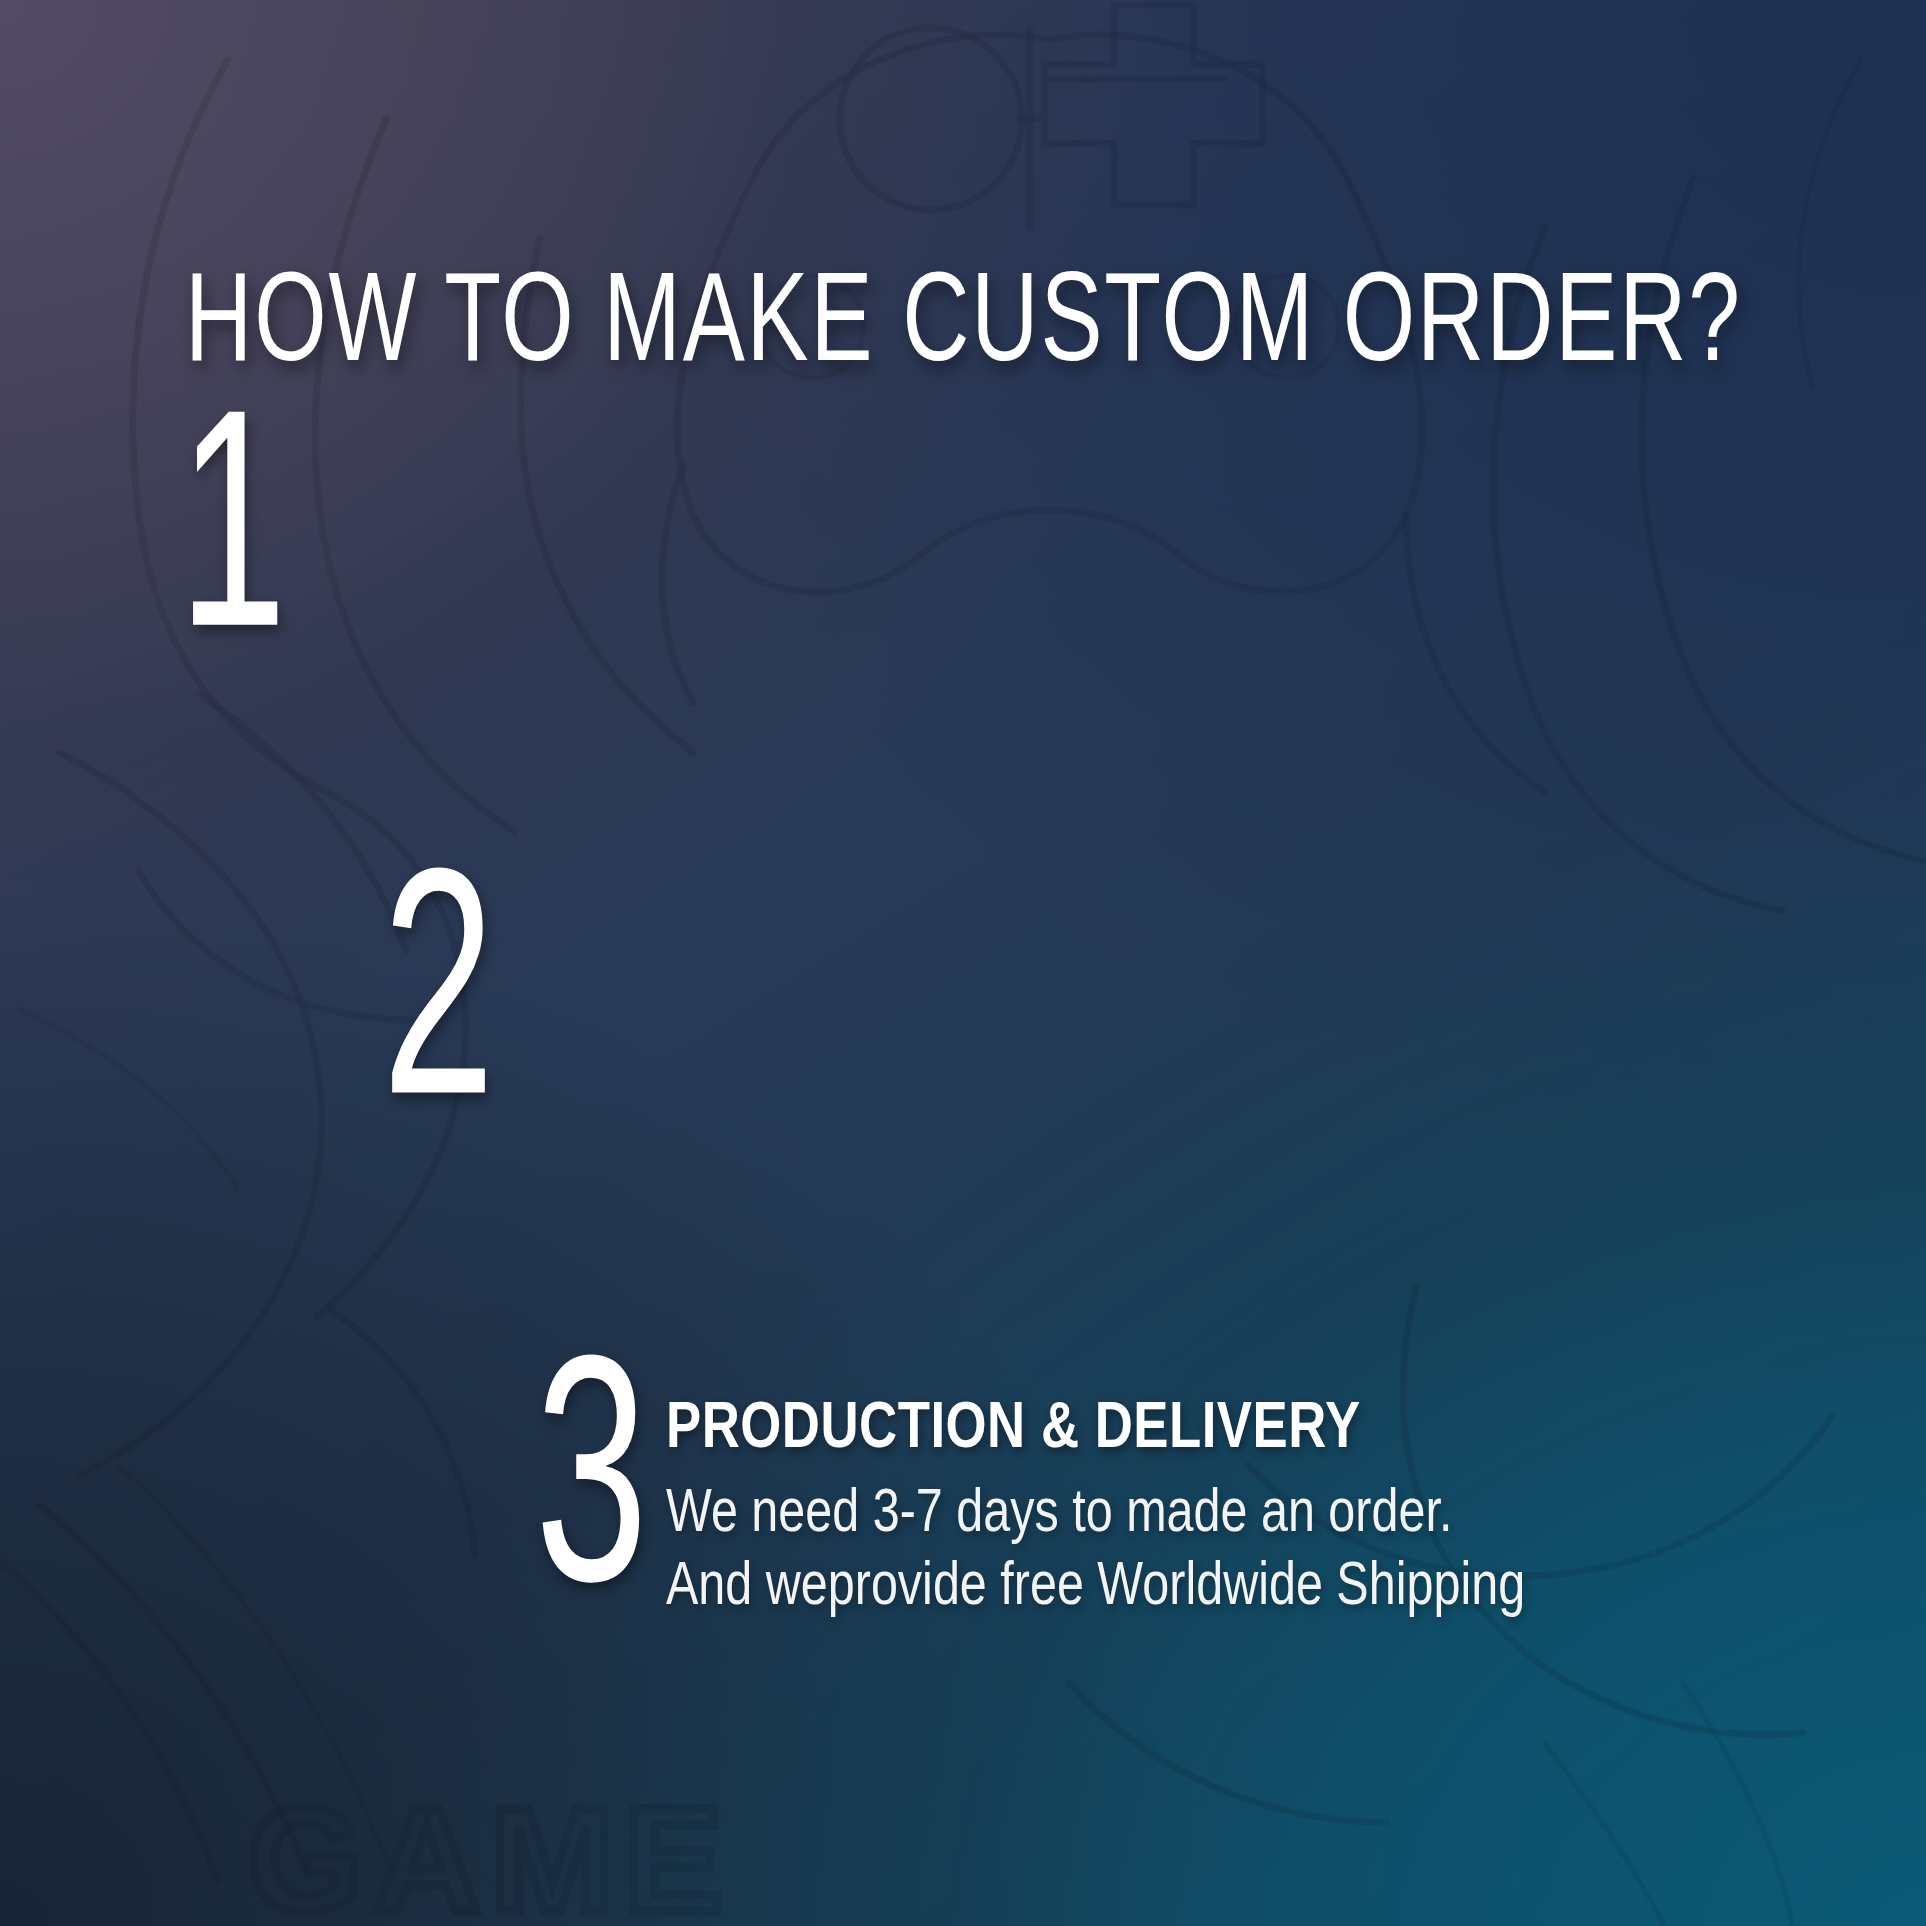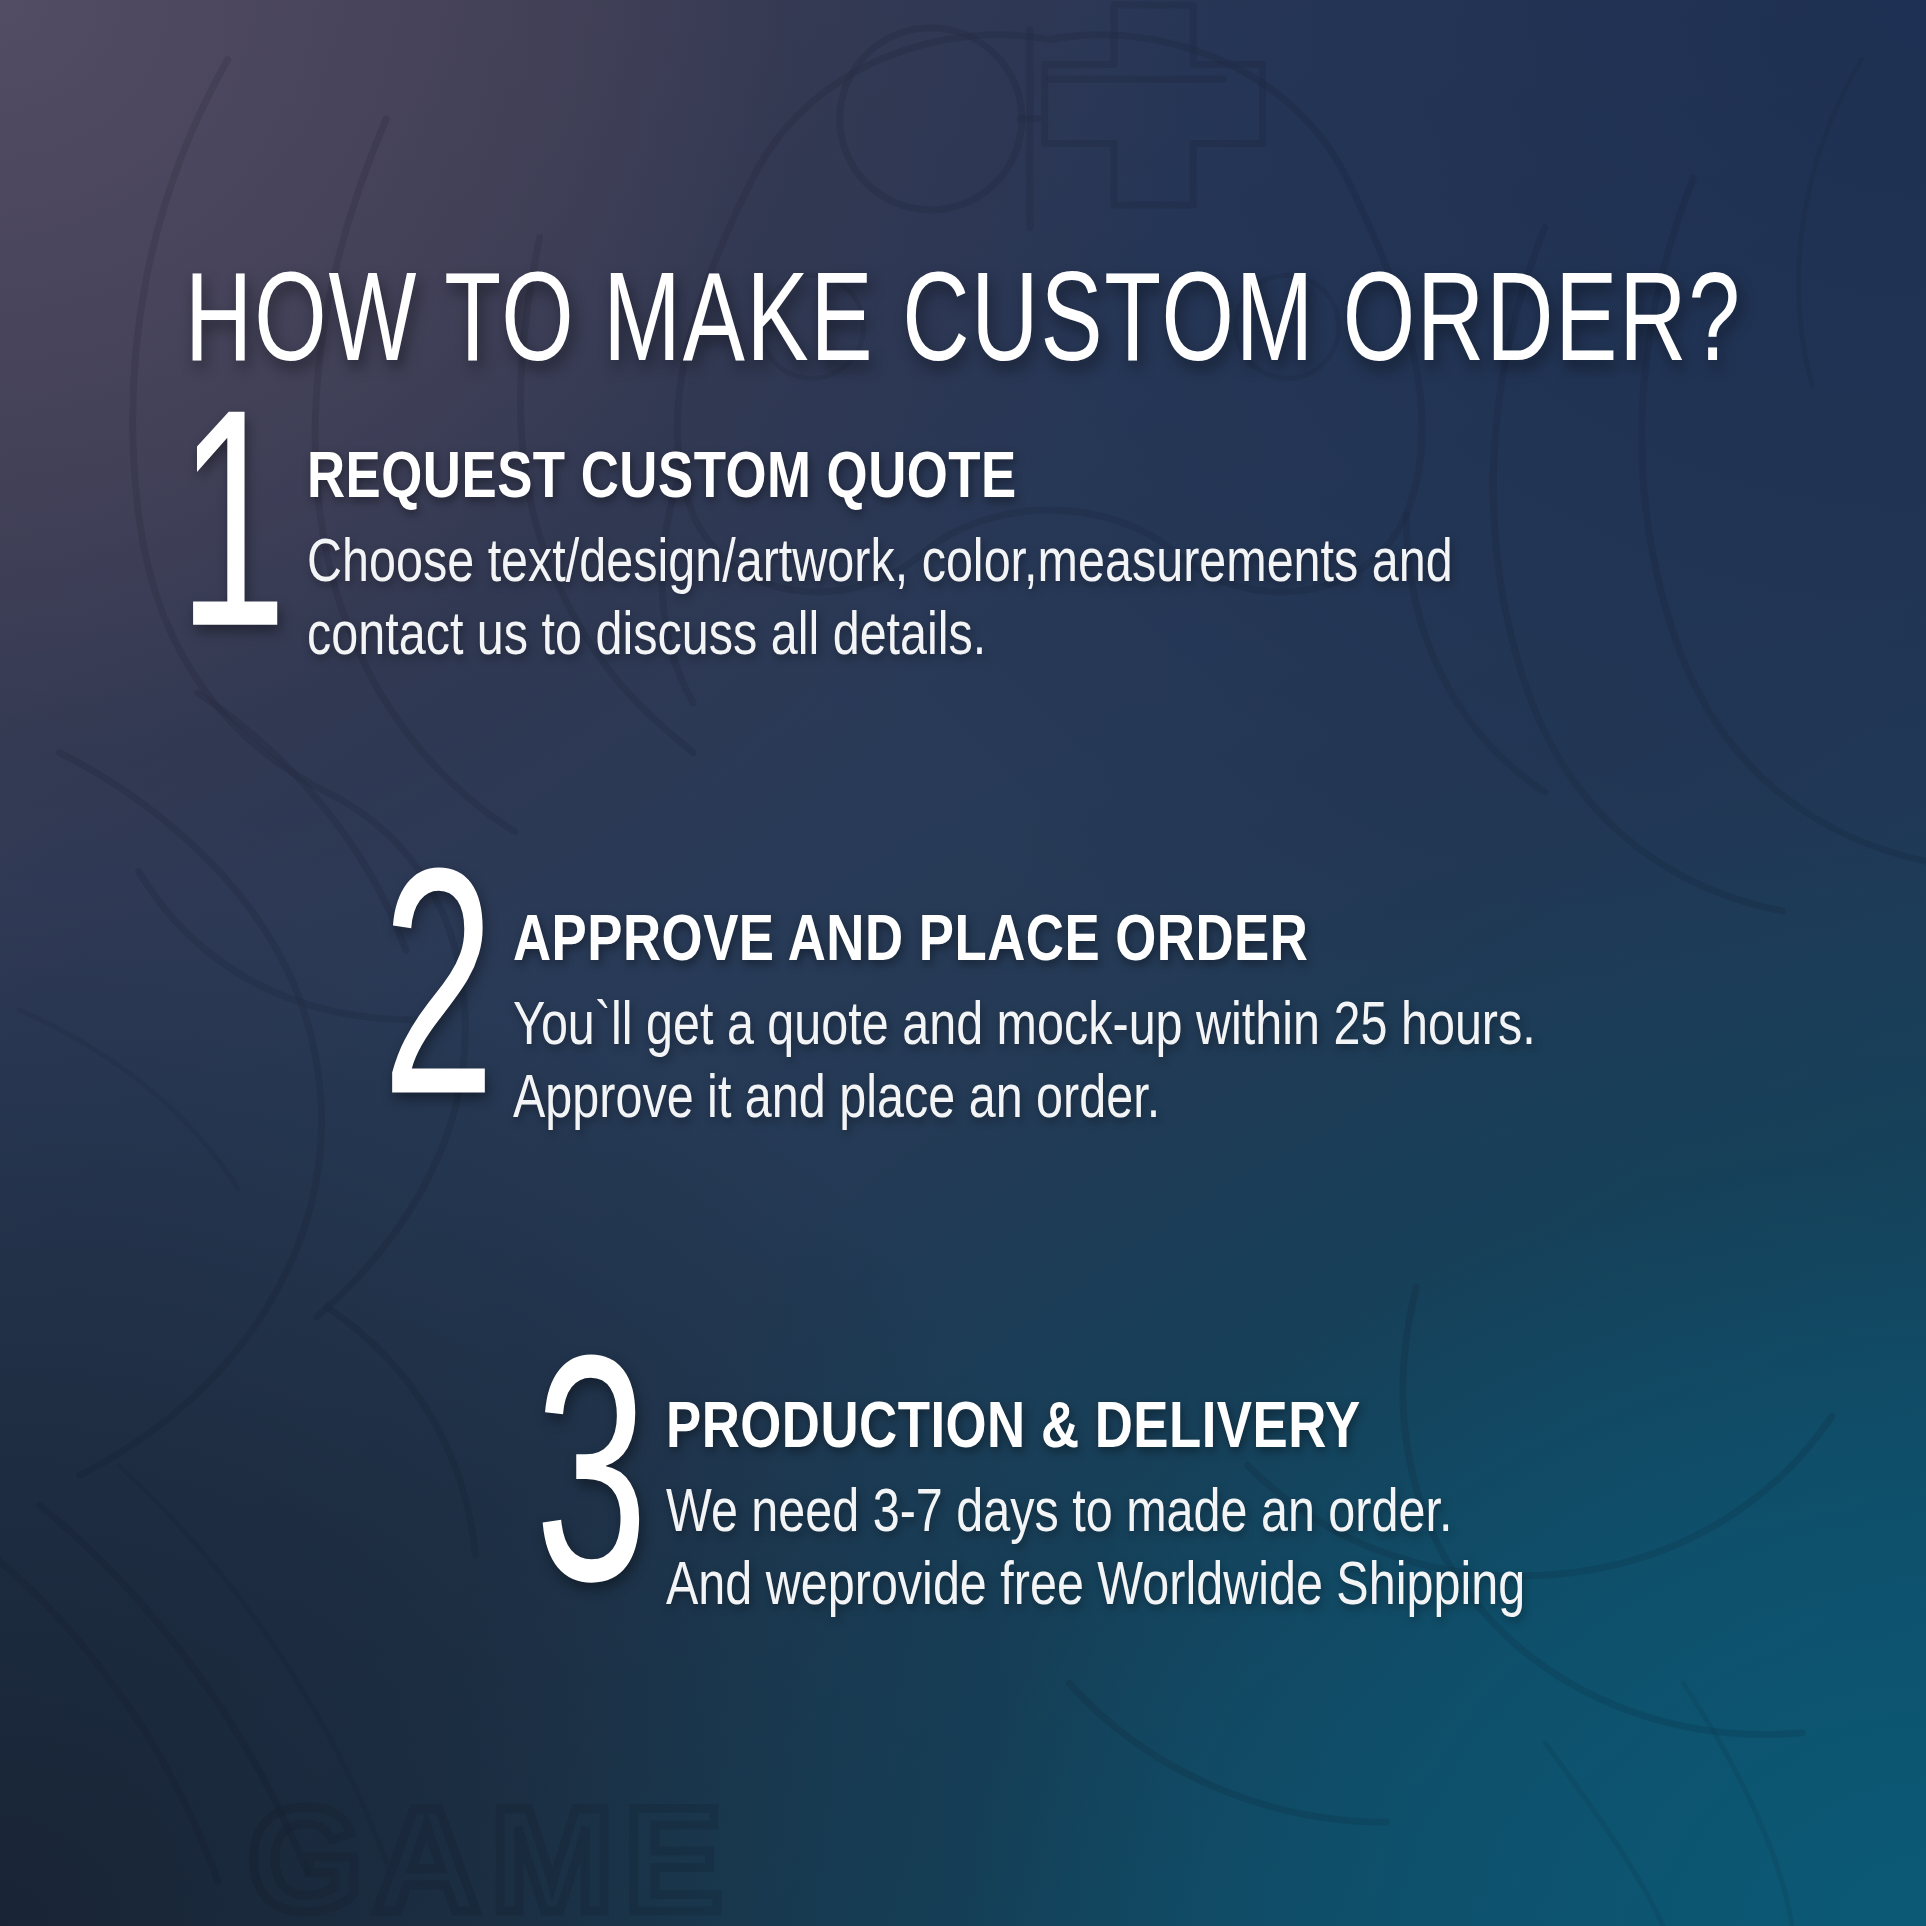--- a/index.html
+++ b/index.html
@@ -204,38 +204,24 @@
       <text class="la-word" x="250" y="1930">GAME</text>
     </svg>
   </div>
 
   <div id="content">
 
     <h1 class="title">HOW TO MAKE CUSTOM ORDER?</h1>
 
     <div class="step" id="step-1">
       <div class="step-num">1</div>
-      <div class="step-body">
-        <div class="step-head">REQUEST CUSTOM QUOTE</div>
-        <div class="step-text">
-          <div>Choose text/design/artwork, color,measurements and</div>
-          <div>contact us to discuss all details.</div>
-        </div>
-      </div>
     </div>
 
     <div class="step" id="step-2">
       <div class="step-num">2</div>
-      <div class="step-body">
-        <div class="step-head">APPROVE AND PLACE ORDER</div>
-        <div class="step-text">
-          <div>You`ll get a quote and mock-up within 25 hours.</div>
-          <div>Approve it and place an order.</div>
-        </div>
-      </div>
     </div>
 
     <div class="step" id="step-3">
       <div class="step-num">3</div>
       <div class="step-body">
         <div class="step-head">PRODUCTION &amp; DELIVERY</div>
         <div class="step-text">
           <div>We need 3-7 days to made an order.</div>
           <div>And weprovide free Worldwide Shipping</div>
         </div>

